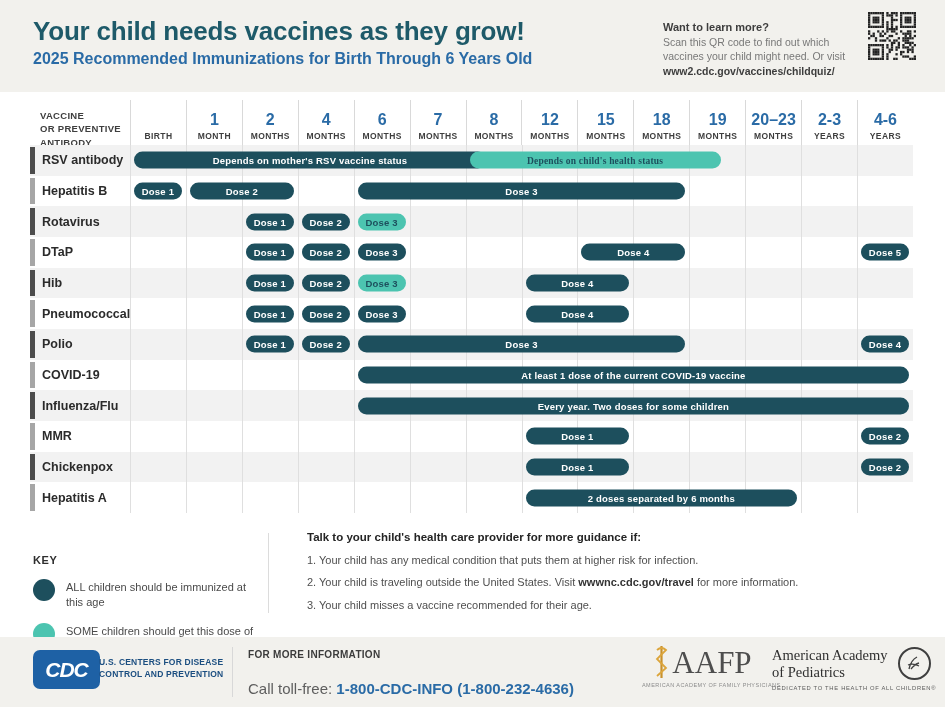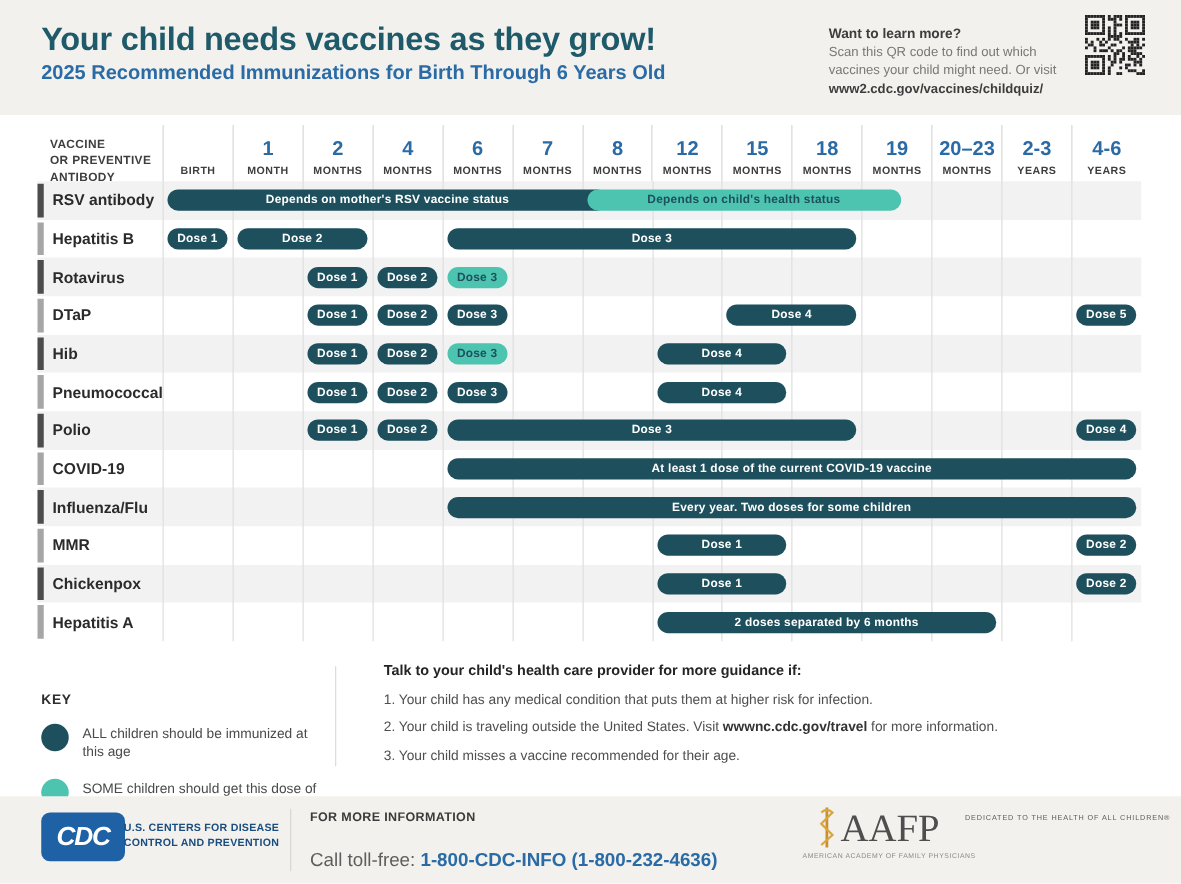--- a/index.html
+++ b/index.html
@@ -398,21 +398,21 @@
           <div class="gline" style="left: 503.37px;"></div>
           <div class="gline" style="left: 559.3px;"></div>
           <div class="gline" style="left: 615.23px;"></div>
           <div class="gline" style="left: 671.16px;"></div>
           <div class="gline" style="left: 727.09px;"></div>
         </div>
         <div class="vrow gray">
           <div class="row-marker"></div>
           <div class="row-label">RSV antibody</div>
           <div class="bar all" style="left: 104px; width: 352px;">Depends on mother's RSV vaccine status</div>
-          <div class="bar some" style="left: 439.58px; width: 251px;">Depends on child's health status</div>
+          <div class="bar some" style="left: 439.58px; width: 251px; font-family: Liberation Serif, serif;">Depends on child's health status</div>
         </div>
         <div class="vrow white">
           <div class="row-marker"></div>
           <div class="row-label">Hepatitis B</div>
           <div class="bar all" style="left: 104px; width: 47.93px;">Dose 1</div>
           <div class="bar all" style="left: 159.93px; width: 103.86px;">Dose 2</div>
           <div class="bar all" style="left: 327.72px; width: 327.58px;">Dose 3</div>
         </div>
         <div class="vrow gray">
           <div class="row-marker"></div>
@@ -520,17 +520,28 @@
       <div class="aafp-row">
         <svg width="15" height="34" viewBox="0 0 15 34">
           <path d="M7.5 1 v32" stroke="#c8912c" stroke-width="2.2" fill="none"></path>
           <path d="M3 5 q4.5 -4 9 0 q-4.5 4.5 -9 9 q4.5 4.5 9 9 q-4.5 4 -9 8" stroke="#dca53b" stroke-width="1.8" fill="none"></path>
         </svg>
         <span class="aafp-acronym">AAFP</span>
       </div>
       <div class="aafp-name">AMERICAN ACADEMY OF FAMILY PHYSICIANS</div>
     </div>
     <div class="aap">
+      <div class="aap-row">
+        <div class="aap-name">
+          <div>American Academy</div>
+          <div>of Pediatrics</div>
+        </div>
+        <div class="aap-emblem">
+          <svg width="22" height="22" viewBox="0 0 22 22">
+            <path d="M6 16 q2 -9 8 -12 M8 16 q4 -5 8 -6 M5 12 q5 -2 11 1" stroke="#3f3f3f" stroke-width="1.3" fill="none"></path>
+          </svg>
+        </div>
+      </div>
       <div class="aap-tagline">DEDICATED TO THE HEALTH OF ALL CHILDREN®</div>
     </div>
   </footer>
 
 </div>
 
 </body></html>

